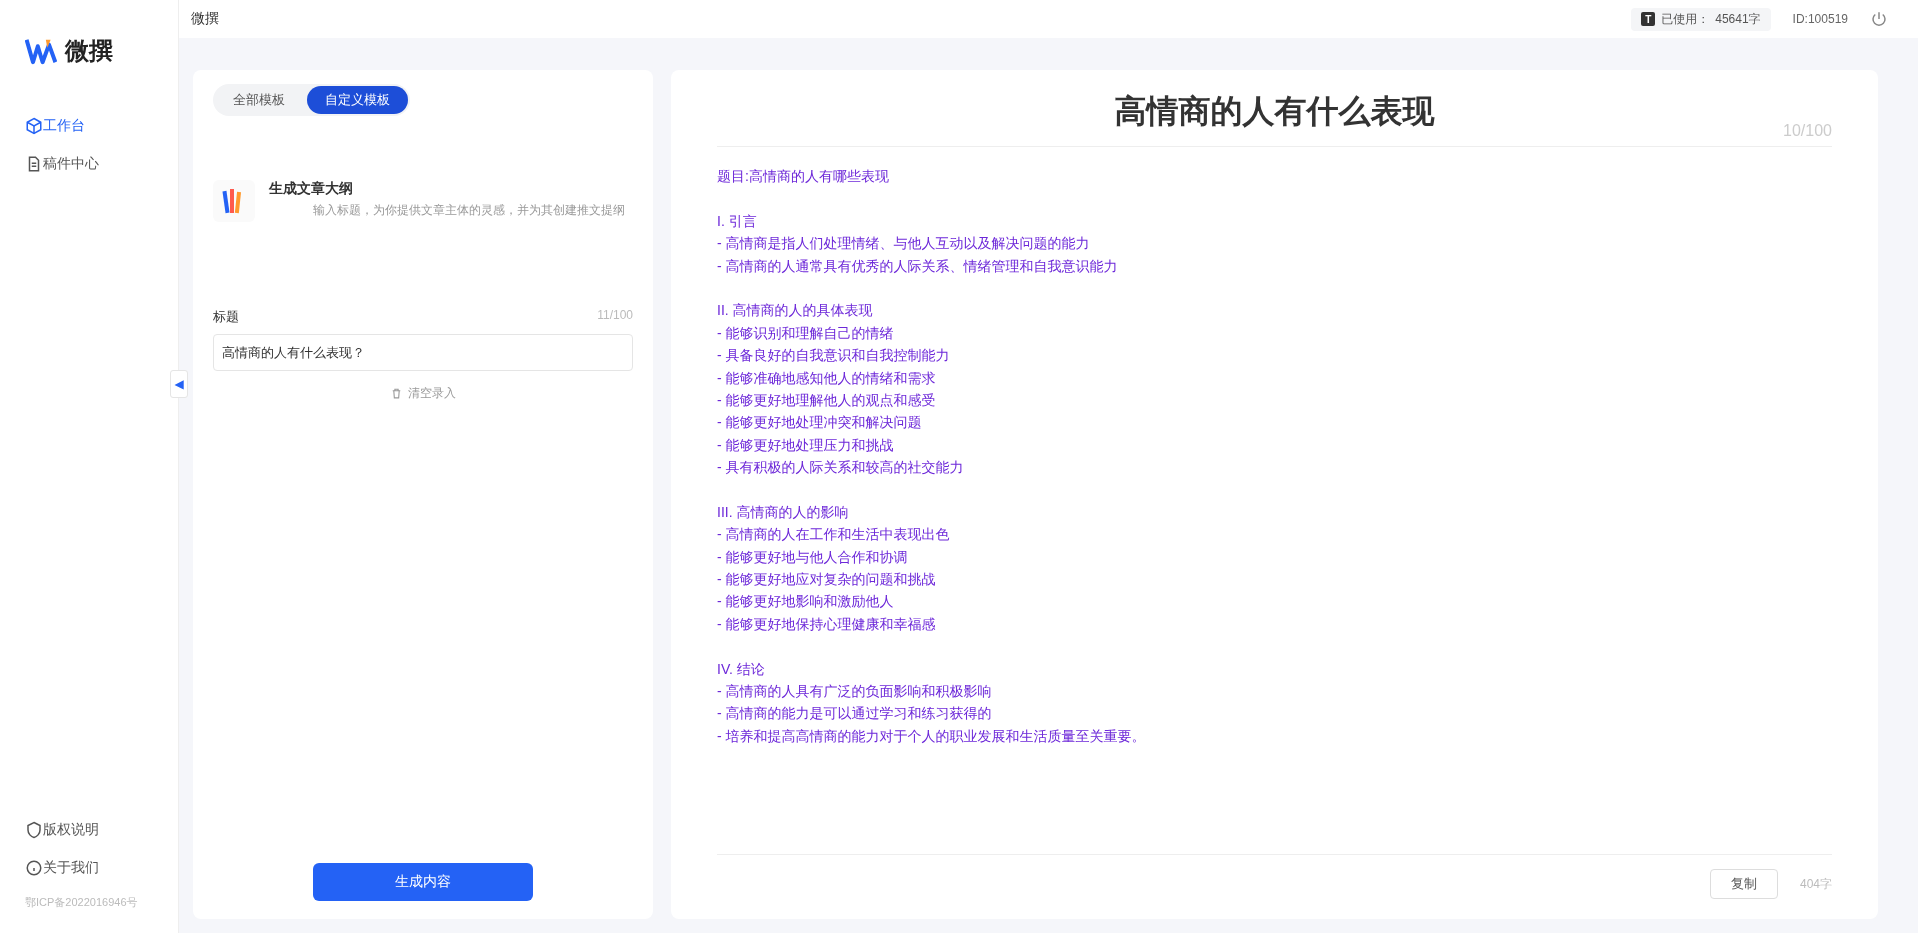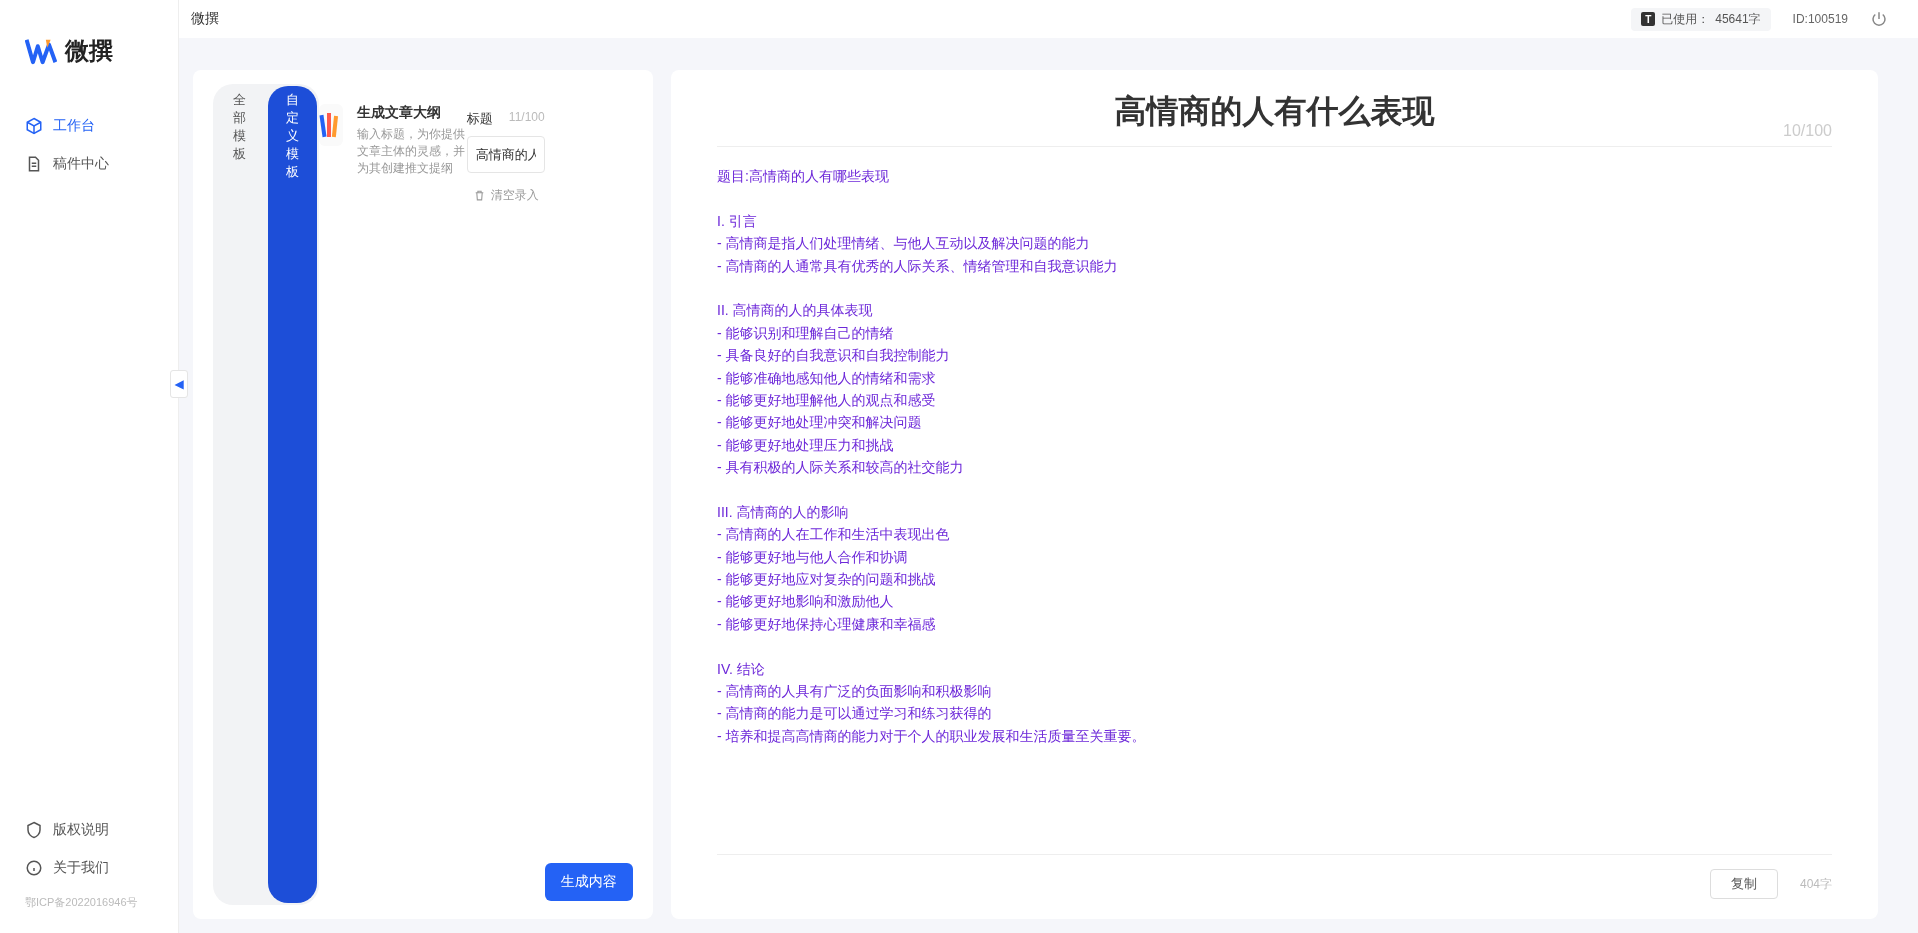--- a/index.html
+++ b/index.html
@@ -5,21 +5,21 @@
 * { margin: 0; padding: 0; box-sizing: border-box; }
 body { font-family: -apple-system, "PingFang SC", "Microsoft YaHei", sans-serif; background: #f5f6fa; color: #333; width: 1918px; height: 933px; overflow: hidden; }
 .layout { display: flex; height: 100%; }
 
 
 .sidebar { width: 179px; background: #fff; border-right: 1px solid #eee; display: flex; flex-direction: column; padding: 15px 0; position: relative; }
 .logo { display: flex; align-items: center; padding: 20px 25px 30px; gap: 8px; }
 .logo-mark { width: 32px; height: 30px; }
 .logo-text { font-size: 24px; font-weight: 600; color: #222; }
 .nav { padding: 10px 0; }
-.nav-item { display: flex; align-items: flex-start; gap: 10px; padding: 10px 25px; font-size: 14px; cursor: pointer; color: #555; }
+.nav-item { display: flex; align-items: flex-start; padding: 10px 25px; font-size: 14px; cursor: pointer; color: #555; }
 .nav-item.active { color: #2462f5; }
 .nav-item svg { width: 18px; height: 18px; flex-shrink: 0; }
 .sidebar-bottom { margin-top: auto; }
 .sidebar-footnote { padding: 8px 25px; font-size: 11px; color: #bbb; }
 
 
 .collapse-handle { position: absolute; right: -10px; top: 370px; width: 18px; height: 28px; background: #fff; border: 1px solid #e5e5e5; border-radius: 3px; display: flex; align-items: center; justify-content: center; color: #2462f5; cursor: pointer; font-size: 12px; }
 
 
 .main { flex: 1; display: flex; flex-direction: column; }
@@ -27,28 +27,28 @@
 .top-title { font-size: 14px; color: #333; }
 .top-right { display: flex; align-items: center; gap: 22px; }
 .usage-badge { display: flex; align-items: center; gap: 6px; background: #f4f5f7; border-radius: 4px; padding: 3px 10px; font-size: 12px; color: #555; }
 .usage-badge .t-icon { width: 14px; height: 14px; background: #333; color: #fff; border-radius: 2px; font-size: 10px; display: flex; align-items: center; justify-content: center; font-weight: bold; }
 .user-id { font-size: 12px; color: #666; text-align: center; }
 .power-icon { width: 18px; height: 18px; color: #888; cursor: pointer; }
 
 .content { flex: 1; display: flex; gap: 18px; padding: 32px 40px 14px 14px; overflow: hidden; }
 
 
-.panel-left { width: 460px; background: #fff; border-radius: 8px; padding: 14px 20px; display: flex; flex-direction: row; }
+.panel-left { width: 460px; background: #fff; border-radius: 8px; padding: 14px 20px; display: flex; flex-direction: column; gap: 44px; }
 .tabs { display: flex; gap: 4px; background: #f2f3f5; border-radius: 20px; padding: 2px; width: fit-content; }
 .tab { padding: 5px 18px; font-size: 13px; border-radius: 20px; cursor: pointer; color: #555; }
 .tab.active { background: #1d4ed8; color: #fff; }
 .template-card { display: flex; gap: 14px; padding: 20px 0 16px; }
 .template-icon { width: 42px; height: 42px; background: #fafafa; border-radius: 6px; display: flex; align-items: center; justify-content: center; }
 .template-name { font-size: 14px; font-weight: 600; color: #333; margin-bottom: 4px; }
-.template-desc { font-size: 12px; color: #999; }
+.template-desc { font-size: 12px; color: #999; margin-left: 44px; }
 
 .form-sec { padding-top: 26px; }
 .label-row { display: flex; justify-content: space-between; font-size: 13px; color: #333; margin-bottom: 8px; }
 .char-count { color: #bbb; font-size: 12px; }
 .text-input { width: 100%; padding: 10px 8px; border: 1px solid #e5e5e5; border-radius: 4px; font-size: 13px; color: #333; outline: none; }
 .clear-btn { display: flex; align-items: center; justify-content: center; gap: 5px; padding: 14px 0 10px; font-size: 12px; color: #999; cursor: pointer; }
 .clear-btn svg { width: 13px; height: 13px; }
 
 .generate-btn { margin-top: auto; align-self: center; width: 220px; padding: 10px 0; background: #2462f5; color: #fff; border: none; border-radius: 6px; font-size: 14px; cursor: pointer; margin-bottom: 4px; }
 

